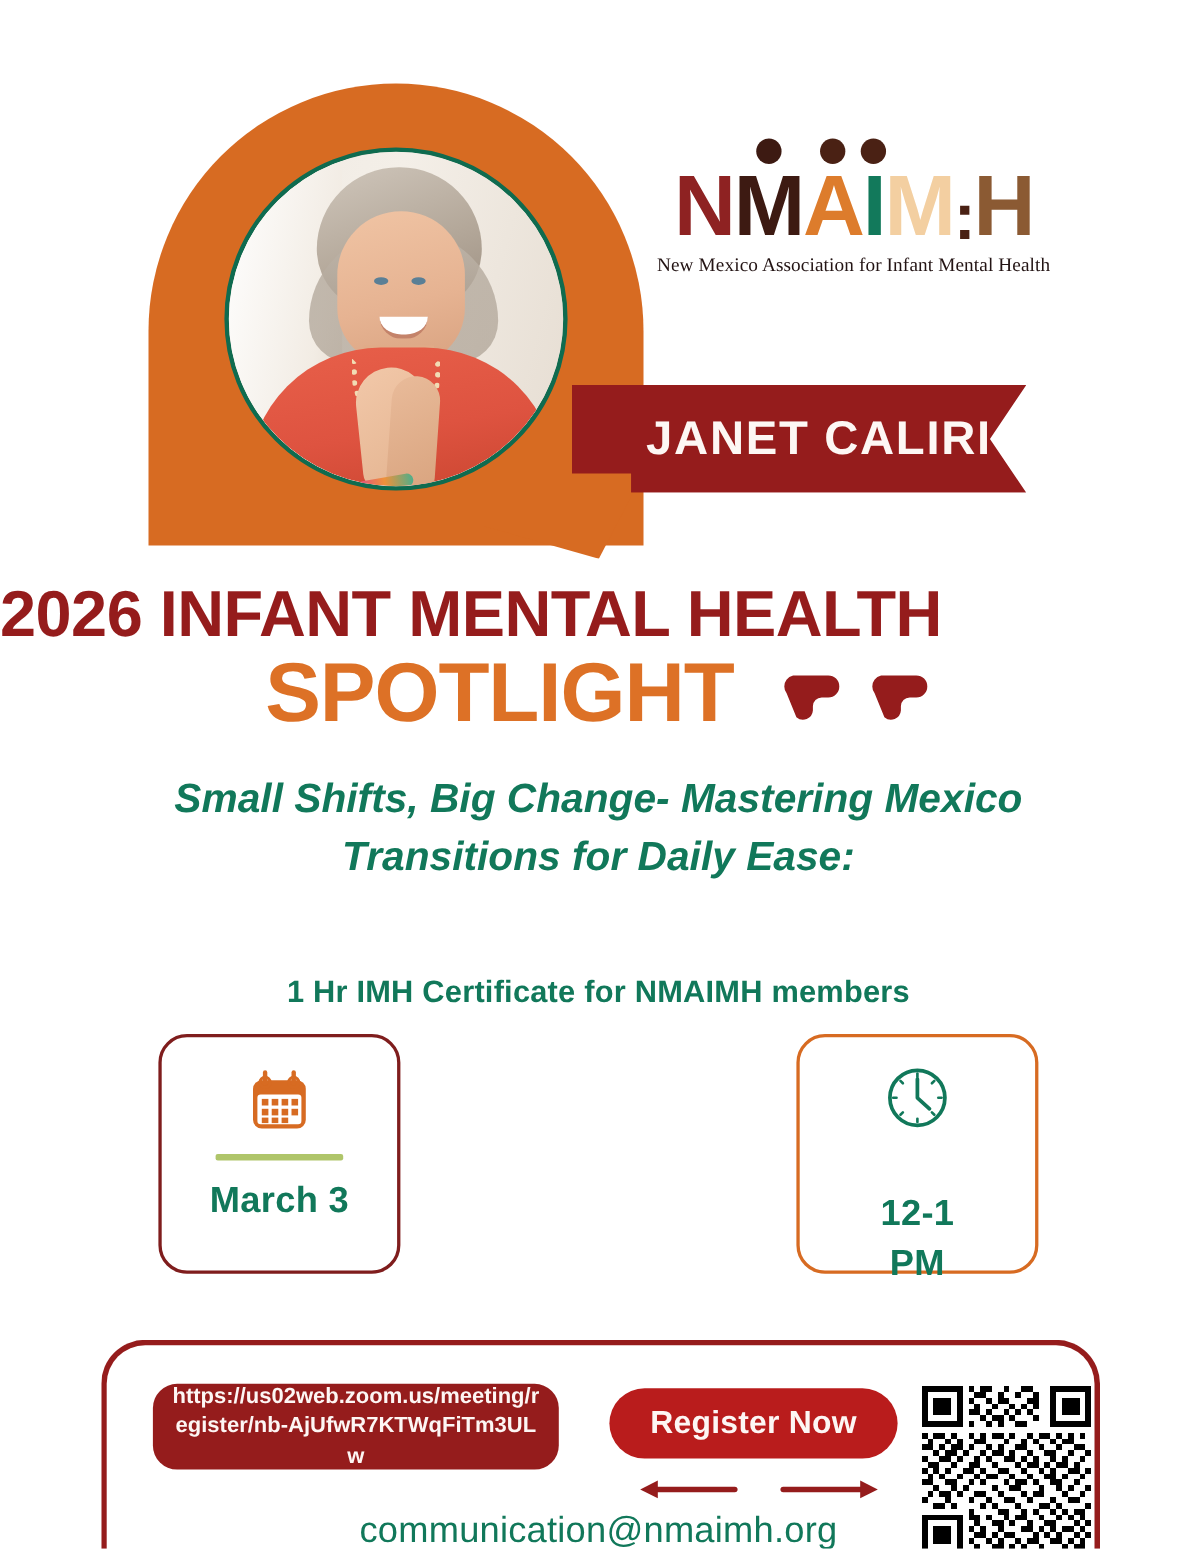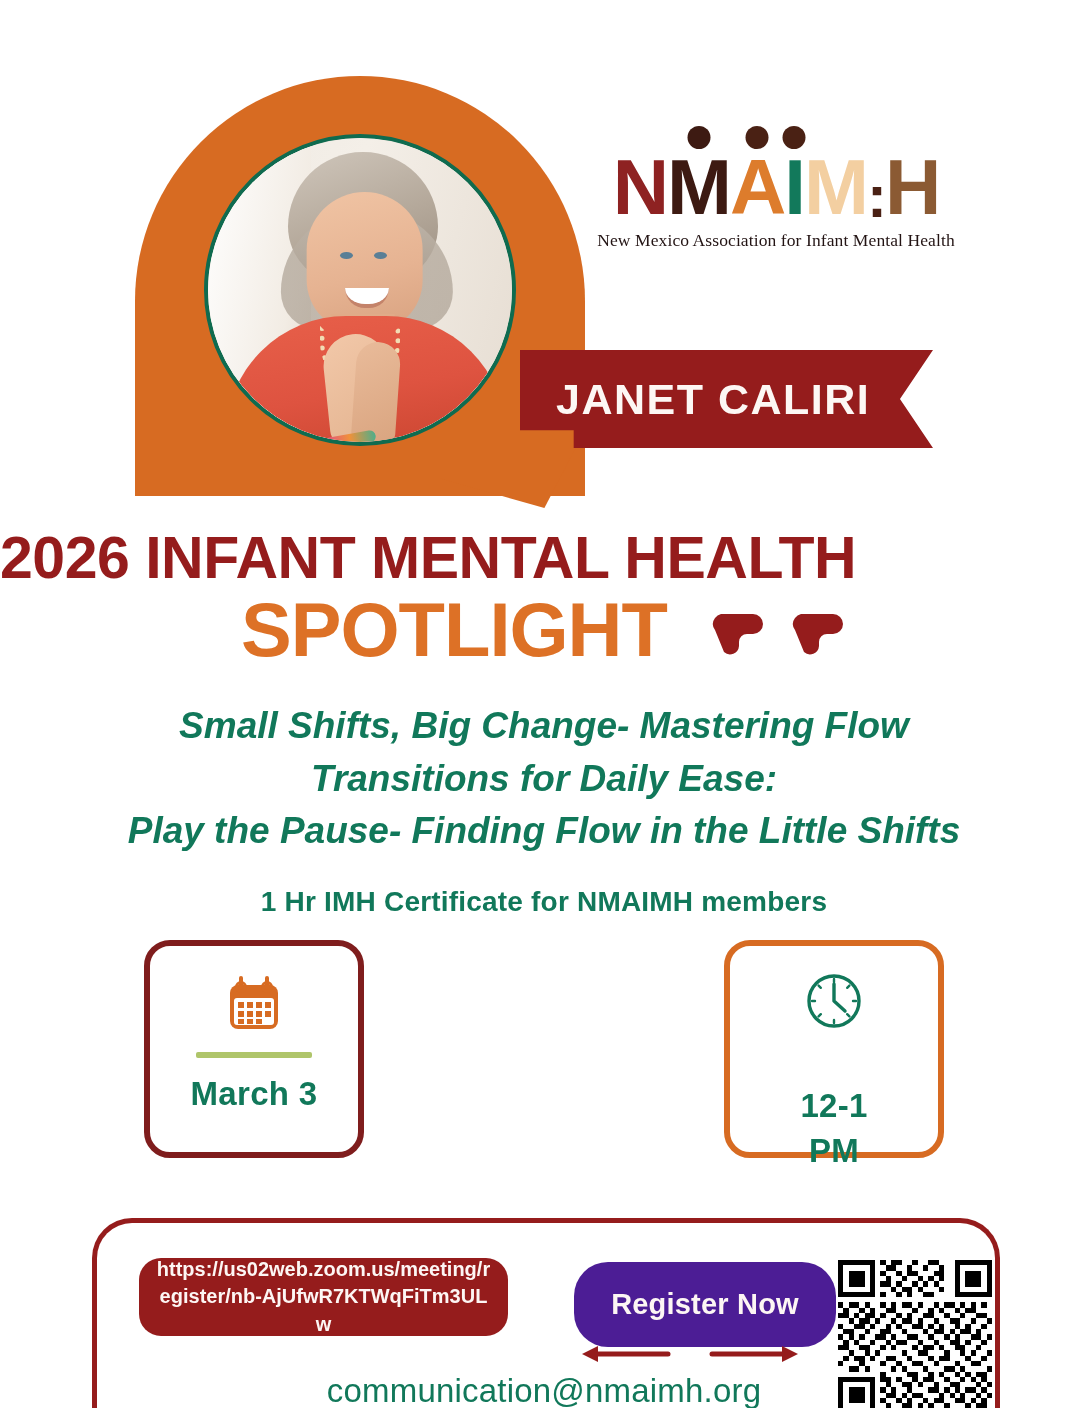--- a/index.html
+++ b/index.html
@@ -127,21 +127,21 @@
     font-family:"Liberation Serif", serif;
     font-size:17.5px; color:#231414; letter-spacing:.1px;
   }
 
   
   .name-banner {
     position:absolute; left:520px; top:350px;
     width:413px; height:98px;
     background:#951C1C;
     clip-path: polygon(0 0, 100% 0, 92% 50%, 100% 100%, 13% 100%, 13% 82%, 0 82%);
-    display:flex; align-items:center;
+    display:flex; align-items:center;justify-content:center;
   }
   .name-text {
     color:#fdf7f4; font-weight:bold; font-size:43px;
     letter-spacing:1.5px; padding-left:36px;
     font-family:"Liberation Sans", sans-serif;
   }
 
   
   .title1 {
     position:absolute; left:0; top:524px; width:1088px;
@@ -174,21 +174,21 @@
     font-family:"Liberation Sans", sans-serif;
   }
 
   
   .cards {
     position:absolute; left:144px; top:940px;
     width:800px; display:flex; justify-content:space-between;
   }
   .card {
     width:220px; height:218px; border-radius:26px;
-    background:#fff; border:6px solid #7f1d1d;
+    background:#fff; border:3px solid #7f1d1d;
     display:flex; flex-direction:column; align-items:center;
     padding-top:24px;
   }
   .card.orange { border-color:#D76B22;gap:13px; }
   .card-icon { height:70px; display:flex; align-items:center; justify-content:center; }
   .card-rule { width:116px; height:6px; background:#AFC56A; margin:12px 0 14px; border-radius:2px; }
   .card-label {
     color:#11785A; font-weight:bold; font-size:33px; text-align:center;
     line-height:1.35; letter-spacing:.3px;
     font-family:"Liberation Sans", sans-serif;
@@ -205,22 +205,22 @@
     width:369px; height:78px; border-radius:22px; background:#951C1C;
     display:flex; align-items:center; justify-content:center;
     padding:0 16px;
   }
   .url-text {
     color:#fdf6f4; font-weight:bold; font-size:20px; line-height:1.38;
     text-align:center; word-break:break-all;
     font-family:"Liberation Sans", sans-serif;
   }
   .reg-btn {
-    position:absolute; left:574px; top:1262px;
-    width:262px; height:85px; border-radius:34px; background:#4c1d95;
+    position:absolute; left:554px; top:1262px;
+    width:262px; height:64px; border-radius:34px; background:#b91c1c;
     display:flex; align-items:center; justify-content:center;
     border:none; cursor:pointer;
   }
   .reg-btn-text {
     color:#fdf6f4; font-weight:bold; font-size:29px; letter-spacing:.2px;
     font-family:"Liberation Sans", sans-serif;
   }
   .arrows { position:absolute; left:560px; top:1340px; width:260px; height:28px; }
   .qr {
     position:absolute; left:838px; top:1260px; width:154px; height:154px;
@@ -296,23 +296,22 @@
       <svg class="heart" viewBox="0 0 56 56">
         <path d="M10 8 H42 a10 10 0 0 1 0 20 h-6 a8 8 0 0 0 -8 8 v4 a9 9 0 0 1 -15 6 L4 24 a10 10 0 0 1 0 -12 a10 10 0 0 1 6 -4 z" fill="#951C1C"></path>
       </svg>
       <svg class="heart" viewBox="0 0 56 56">
         <path d="M10 8 H42 a10 10 0 0 1 0 20 h-6 a8 8 0 0 0 -8 8 v4 a9 9 0 0 1 -15 6 L4 24 a10 10 0 0 1 0 -12 a10 10 0 0 1 6 -4 z" fill="#951C1C"></path>
       </svg>
     </span>
   </div>
 
   <div class="subtitle">
-    <div>Small Shifts, Big Change- Mastering Flow</div>
+    <div>Small Shifts, Big Change- Mastering Mexico</div>
     <div>Transitions for Daily Ease:</div>
-    <div>Play the Pause- Finding Flow in the Little Shifts</div>
   </div>
 
   <div class="cert">1 Hr IMH Certificate for NMAIMH members</div>
 
   <div class="cards">
 
     <div class="card">
       <div class="card-icon">
         <svg width="62" height="62" viewBox="0 0 62 62">
           <rect x="7" y="11" width="48" height="44" rx="8" fill="#D76B22"></rect>

